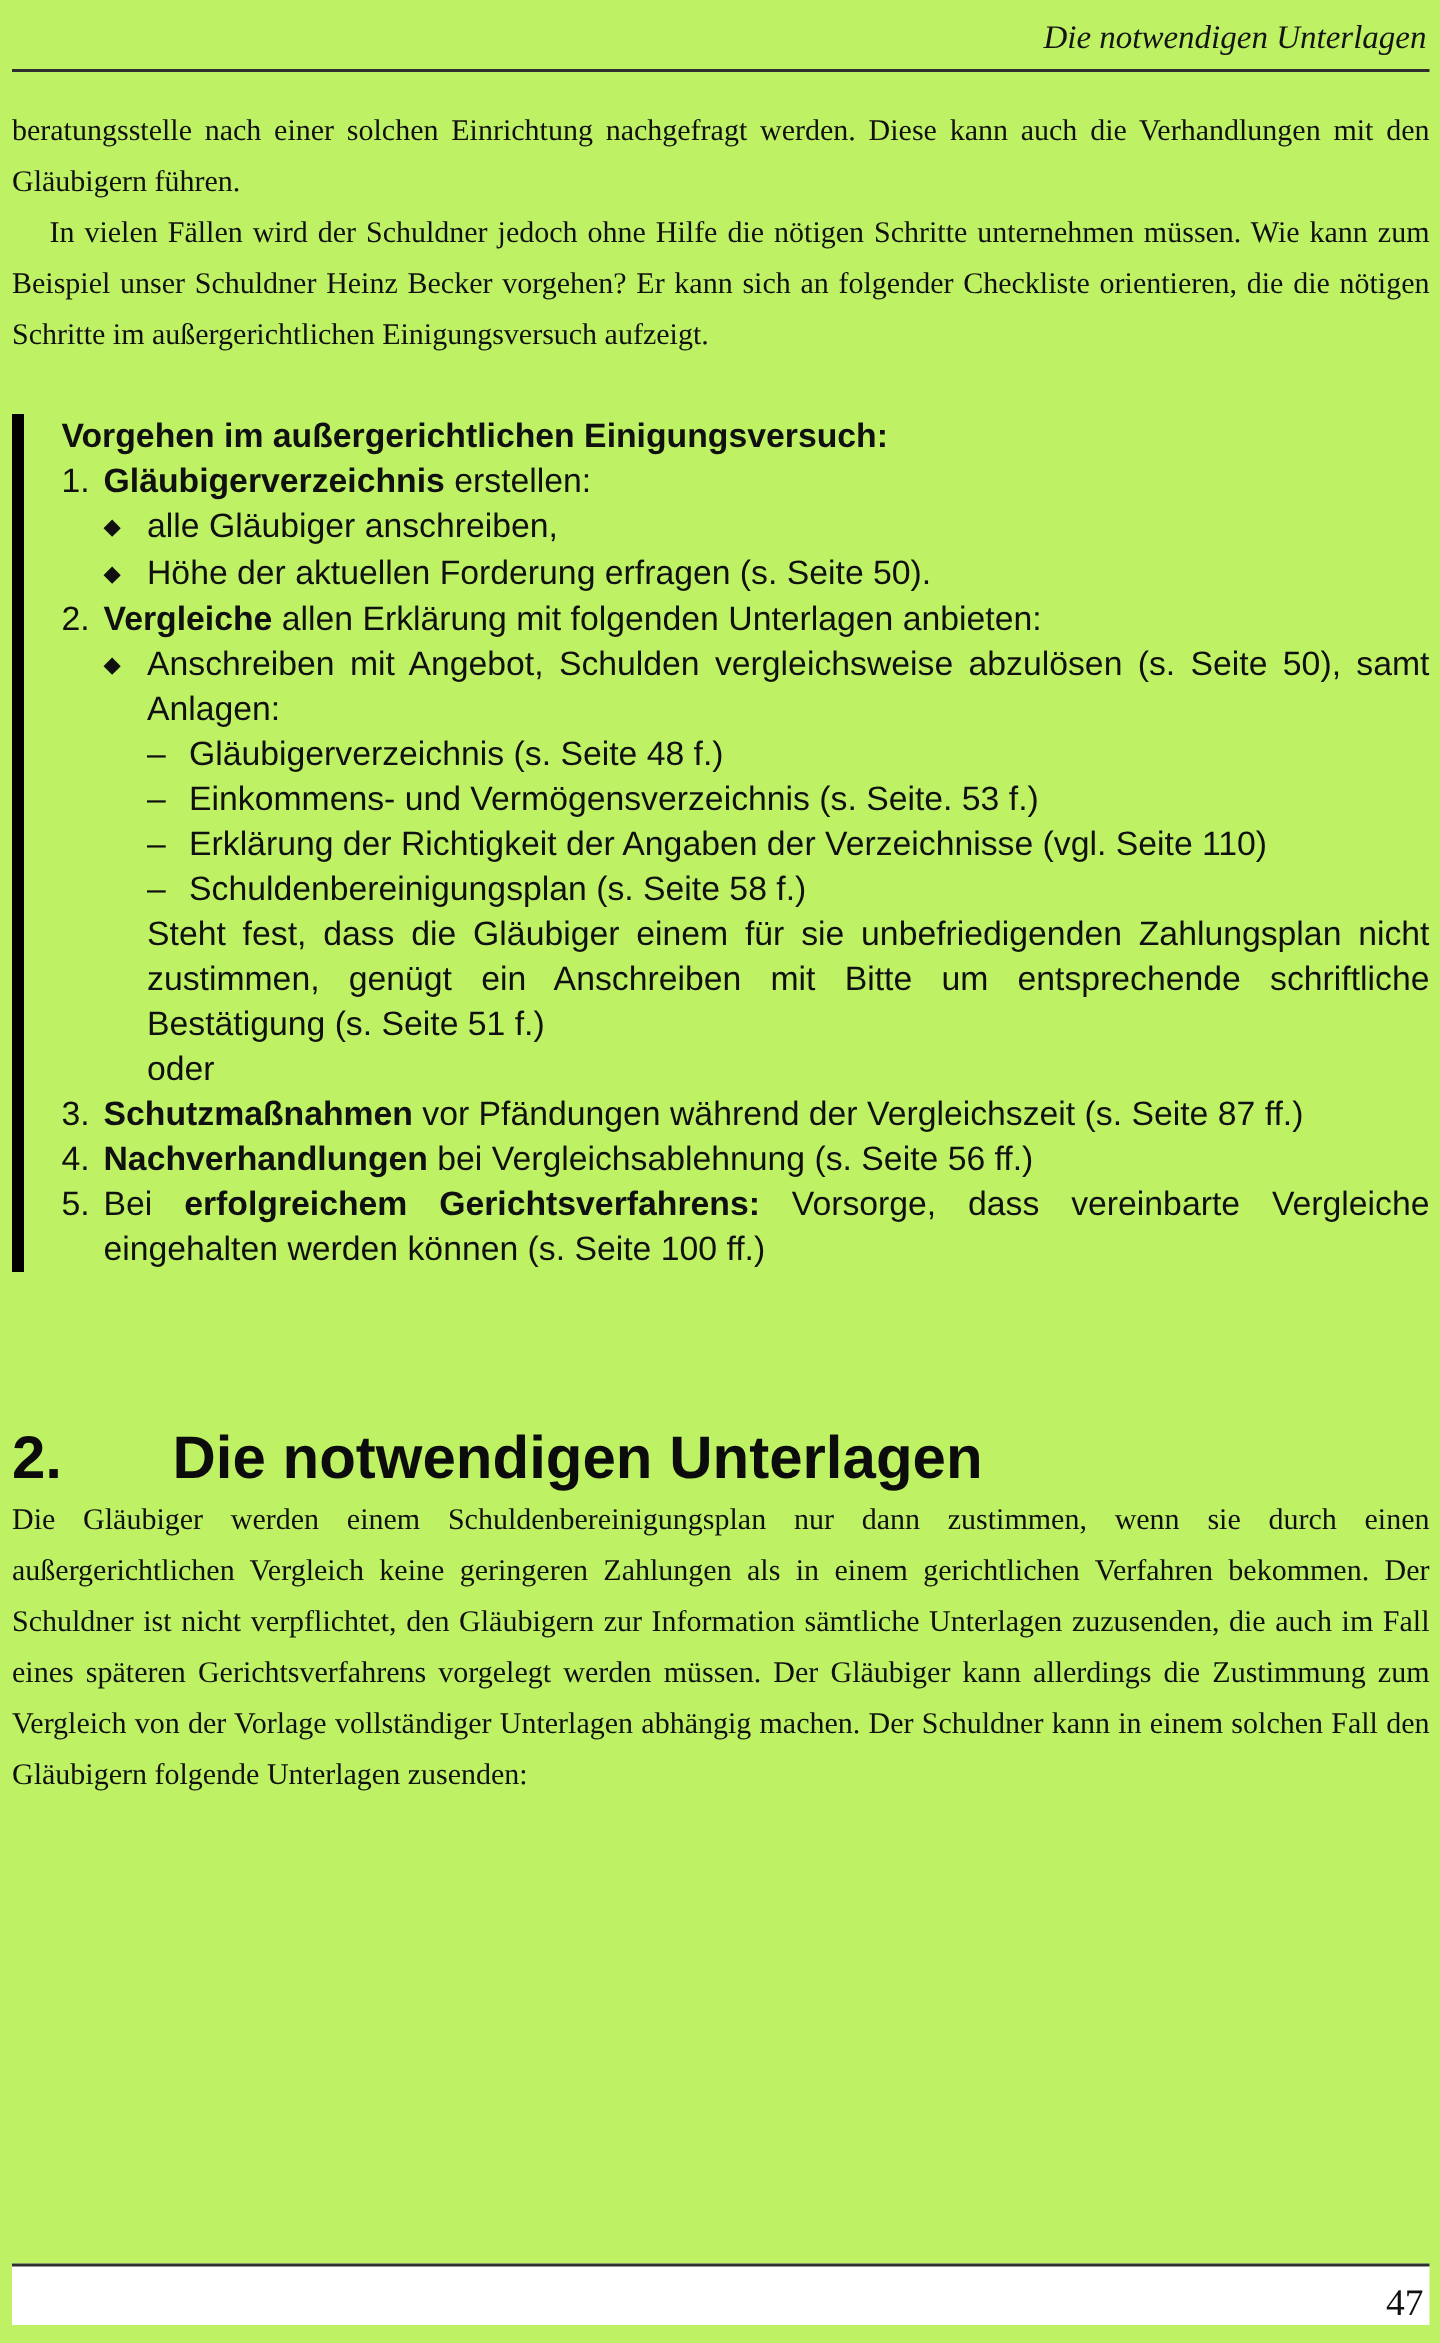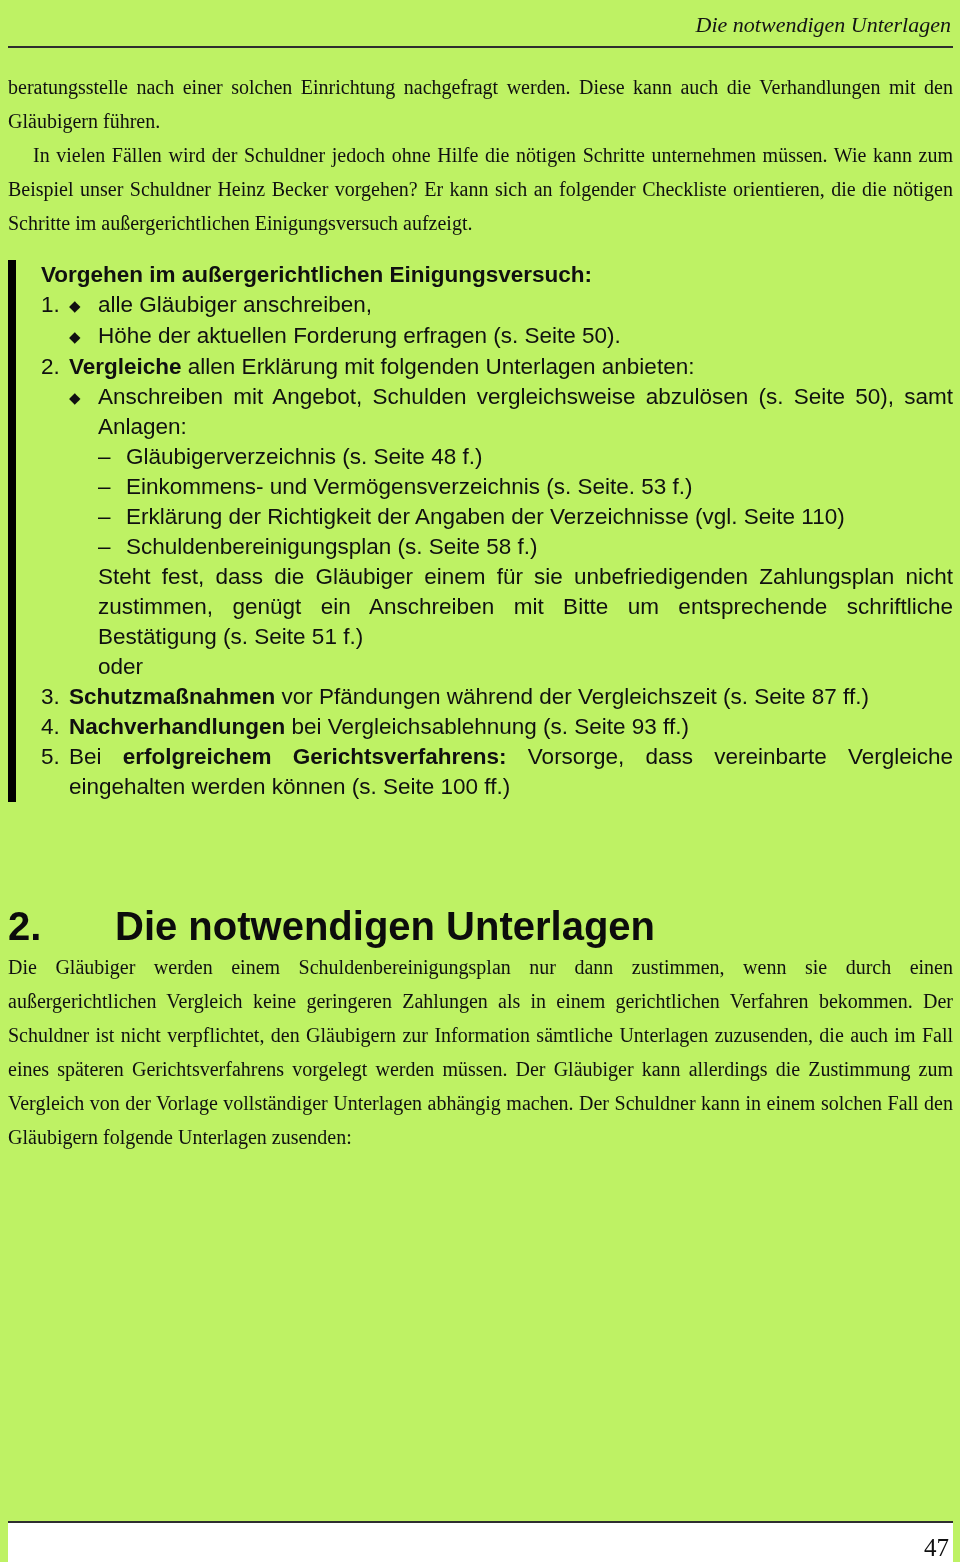--- a/index.html
+++ b/index.html
@@ -32,21 +32,21 @@
     font-family:"Liberation Serif", serif;
     font-size:20px;
     line-height:34px;
     text-align:justify;
     hyphens:auto; -webkit-hyphens:auto;
   }
   .intro-1 { margin-top:22px; }
   .indent { text-indent:25px; }
 
   
-  .checklist { display:flex; margin-top:20px;justify-content:space-between; }
+  .checklist { display:flex; margin-top:36px;justify-content:space-between; }
   .cl-bar { flex:0 0 8px; background:#000000; }
   .cl-content {
     flex:1; min-width:0;
     padding-left:25px;
     font-family:"Liberation Sans", sans-serif;
     font-size:22.5px;
     line-height:30px;
     hyphens:auto; -webkit-hyphens:auto;
   }
   .cl-title { font-weight:bold; }
@@ -74,21 +74,21 @@
     font-size:40px;
     line-height:48px;
     color:#0c0c0c;
   }
   .sec-num { flex:0 0 107px; }
 
   .body-para { }
 
   
   .page-footer {
-    position:absolute; left:8px; right:7px; bottom:0;
+    position:absolute; left:8px; right:7px; bottom:12px;
     background:#ffffff;
   }
   .foot-rule { border:none; border-top:2px solid #2e2e2e; }
   .page-number {
     font-family:"Liberation Serif", serif;
     font-size:25px;
     line-height:29px;
     text-align:right;
     margin-top:10px;
     padding-right:4px;
@@ -107,20 +107,21 @@
 
   <section class="checklist">
     <div class="cl-bar"></div>
     <div class="cl-content">
 
       <p class="cl-title">Vorgehen im außergerichtlichen Einigungsversuch:</p>
 
       <div class="cl-item">
         <span class="cl-num">1.</span>
         <div class="cl-body">
+          <p class="cl-lead"><span></span><b>Gläubigerverzeichnis</b><span> erstellen:</span></p>
           <div class="bullet-row">
             <span class="bullet-marker">◆</span>
             <p class="bullet-text">alle Gläubiger anschreiben,</p>
           </div>
           <div class="bullet-row">
             <span class="bullet-marker">◆</span>
             <p class="bullet-text">Höhe der aktuellen Forderung erfragen (s. Seite 50).</p>
           </div>
         </div>
       </div>
@@ -159,21 +160,21 @@
       <div class="cl-item">
         <span class="cl-num">3.</span>
         <div class="cl-body">
           <p class="cl-lead"><span></span><b>Schutzmaßnahmen</b><span> vor Pfändungen während der Vergleichszeit (s. Seite 87 ff.)</span></p>
         </div>
       </div>
 
       <div class="cl-item">
         <span class="cl-num">4.</span>
         <div class="cl-body">
-          <p class="cl-lead"><span></span><b>Nachverhandlungen</b><span> bei Vergleichsablehnung (s. Seite 93 ff.)</span></p>
+          <p class="cl-lead"><span></span><b>Nachverhandlungen</b><span> bei Vergleichsablehnung (s. Seite 56 ff.)</span></p>
         </div>
       </div>
 
       <div class="cl-item">
         <span class="cl-num">5.</span>
         <div class="cl-body">
           <p class="cl-lead"><span>Bei </span><b>erfolgreichem Gerichtsverfahrens:</b><span> Vorsorge, dass vereinbarte Vergleiche eingehalten werden können (s. Seite 100 ff.)</span></p>
         </div>
       </div>
 

